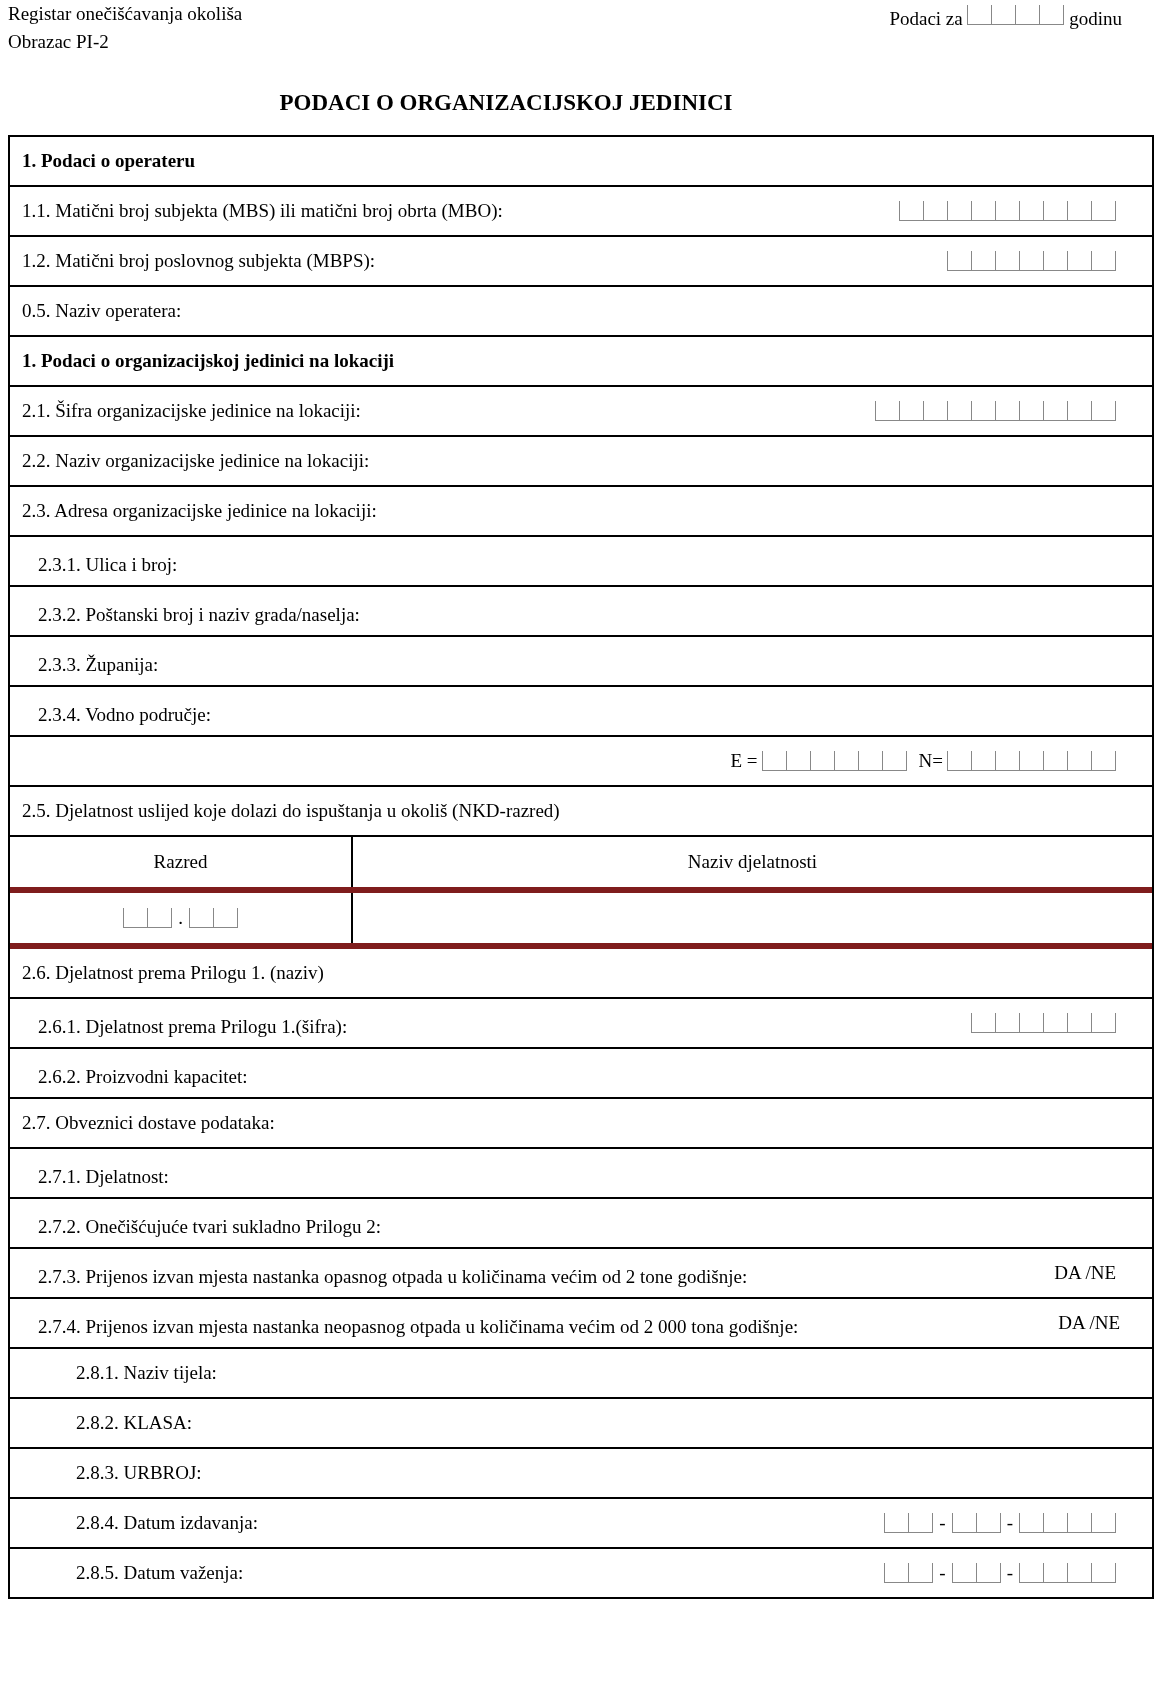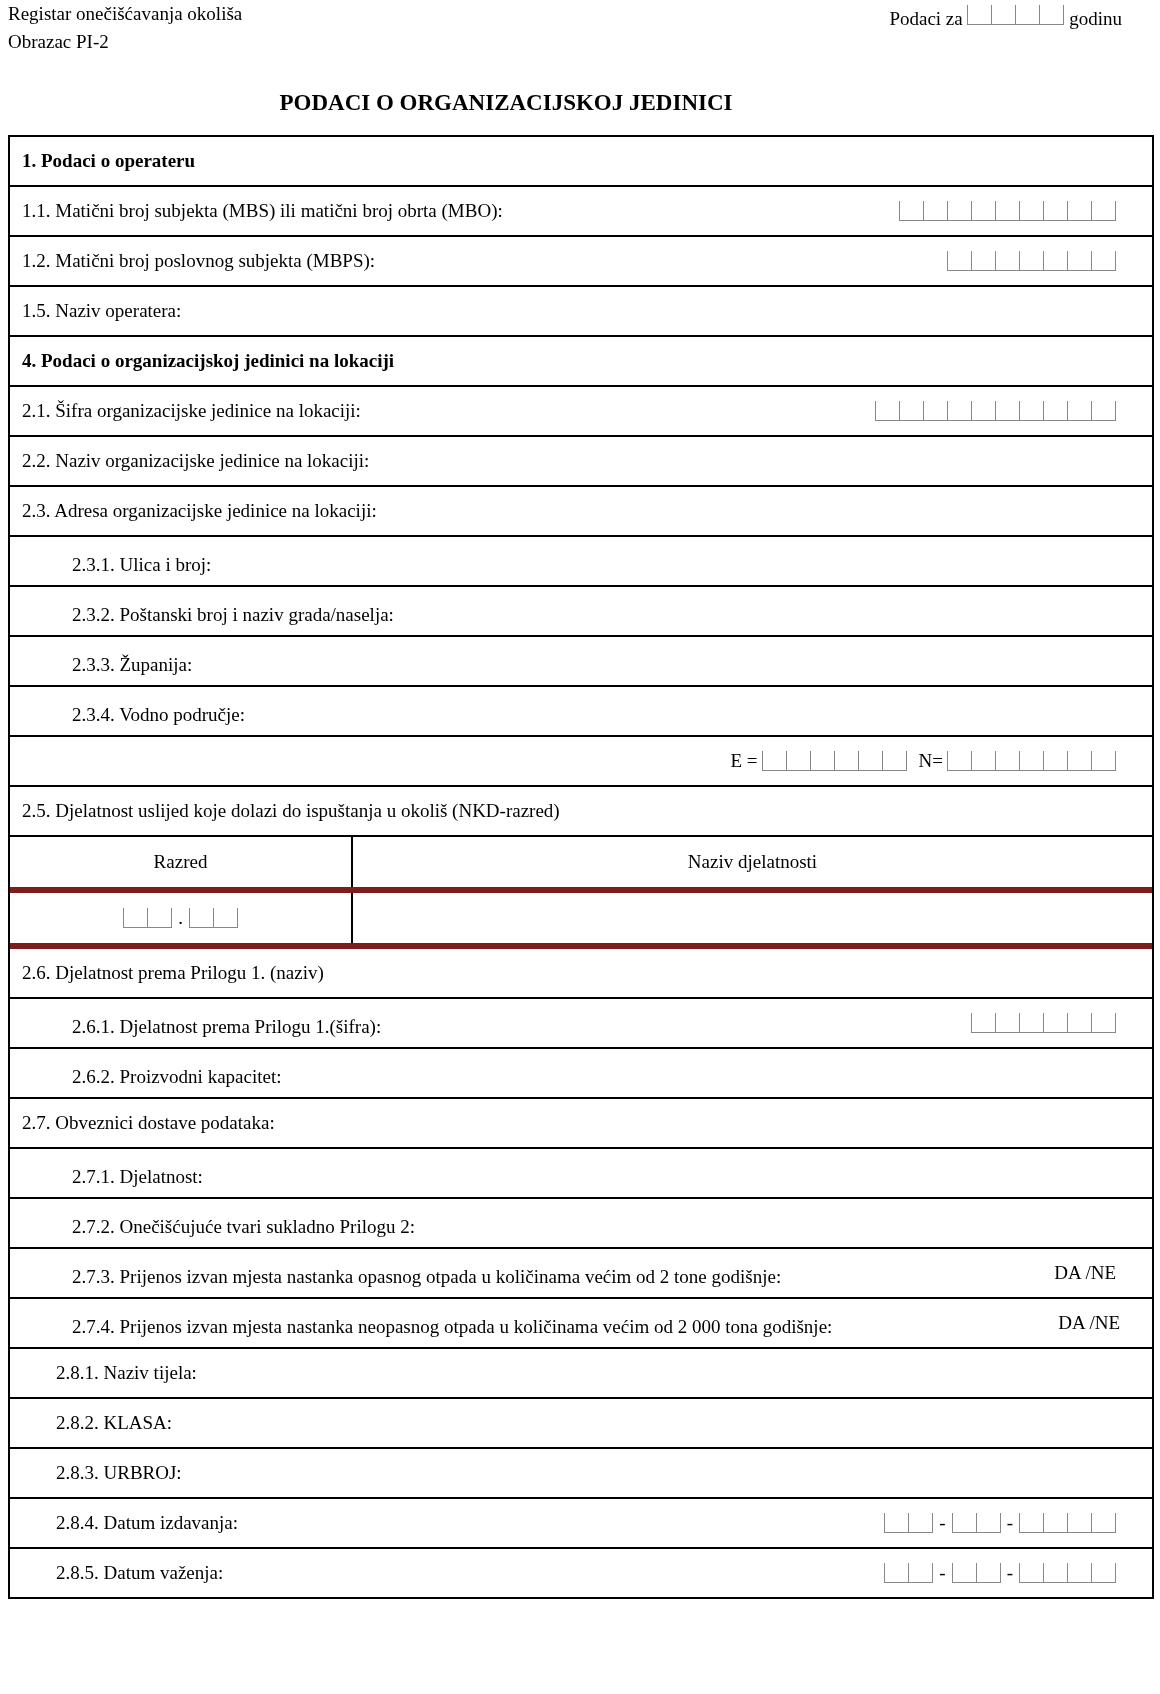--- a/index.html
+++ b/index.html
@@ -3,22 +3,22 @@
 <meta charset="utf-8">
 <style>
   html,body{margin:0;padding:0;background:#fff;}
   body{width:1160px;height:1694px;position:relative;font-family:"Liberation Serif","DejaVu Serif",serif;color:#000;overflow:hidden;}
   .hdr-left{position:absolute;left:8px;top:0;font-size:19px;line-height:28px;}
   .hdr-right{position:absolute;right:38px;top:5px;font-size:19px;line-height:28px;}
   .title{position:absolute;left:0;width:1012px;top:90px;text-align:center;font-size:23px;font-weight:bold;}
   .form{position:absolute;left:8px;top:135px;width:1146px;border:2px solid #000;border-bottom:none;box-sizing:border-box;}
   .row{height:50px;border-bottom:2px solid #000;display:flex;align-items:center;font-size:19px;box-sizing:border-box;position:relative;}
   .row .lbl{padding-left:12px;white-space:nowrap;}
-  .row.ind2 .lbl{padding-left:62px;margin-top:8px;}
-  .row.ind3 .lbl{padding-left:46px;}
+  .row.ind2 .lbl{padding-left:28px;margin-top:8px;}
+  .row.ind3 .lbl{padding-left:66px;}
   .row.bold .lbl{font-weight:bold;}
   .right{position:absolute;right:36px;top:0;height:100%;display:flex;align-items:center;white-space:nowrap;}
   .boxes{display:inline-flex;align-items:flex-end;height:20px;border-left:1.5px solid #888;}
   .boxes span{display:inline-block;width:24px;height:20px;border-right:1.5px solid #888;border-bottom:1.5px solid #888;box-sizing:border-box;}
   .sep{margin:0 6px;}
   .split{display:flex;height:50px;border-bottom:6px solid #7f1d1d;font-size:19px;}
   .split .c1{width:341px;border-right:2px solid #000;display:flex;align-items:center;justify-content:center;}
   .split .c2{flex:1;display:flex;align-items:center;justify-content:center;text-align:center;}
 </style>
 </head>
@@ -68,24 +68,24 @@
           <span></span>
           <span></span>
           <span></span>
           <span></span>
           <span></span>
           <span></span>
         </span>
       </div>
     </div>
   <div class="row">
-      <span class="lbl">1.5. Naziv operatera:</span>
+      <span class="lbl">0.5. Naziv operatera:</span>
     </div>
   <div class="row bold">
-      <span class="lbl">4. Podaci o organizacijskoj jedinici na lokaciji</span>
+      <span class="lbl">1. Podaci o organizacijskoj jedinici na lokaciji</span>
     </div>
   <div class="row">
       <span class="lbl">2.1. Šifra organizacijske jedinice na lokaciji:</span>
     <div class="right">
         <span class="boxes">
           <span></span>
           <span></span>
           <span></span>
           <span></span>
           <span></span>

